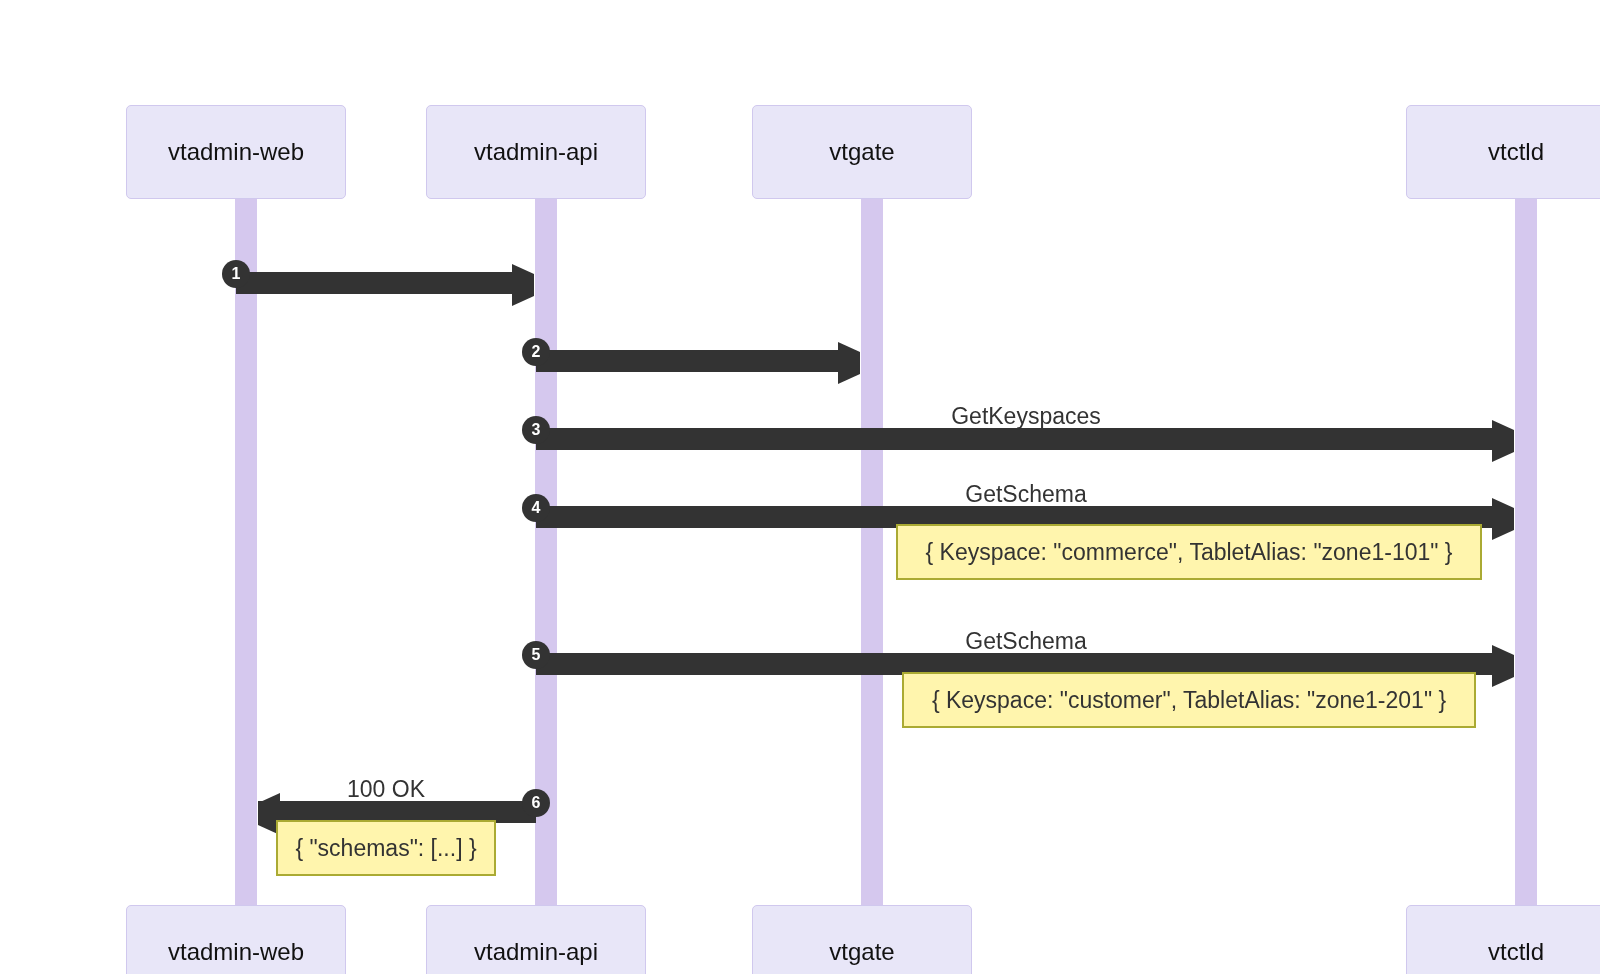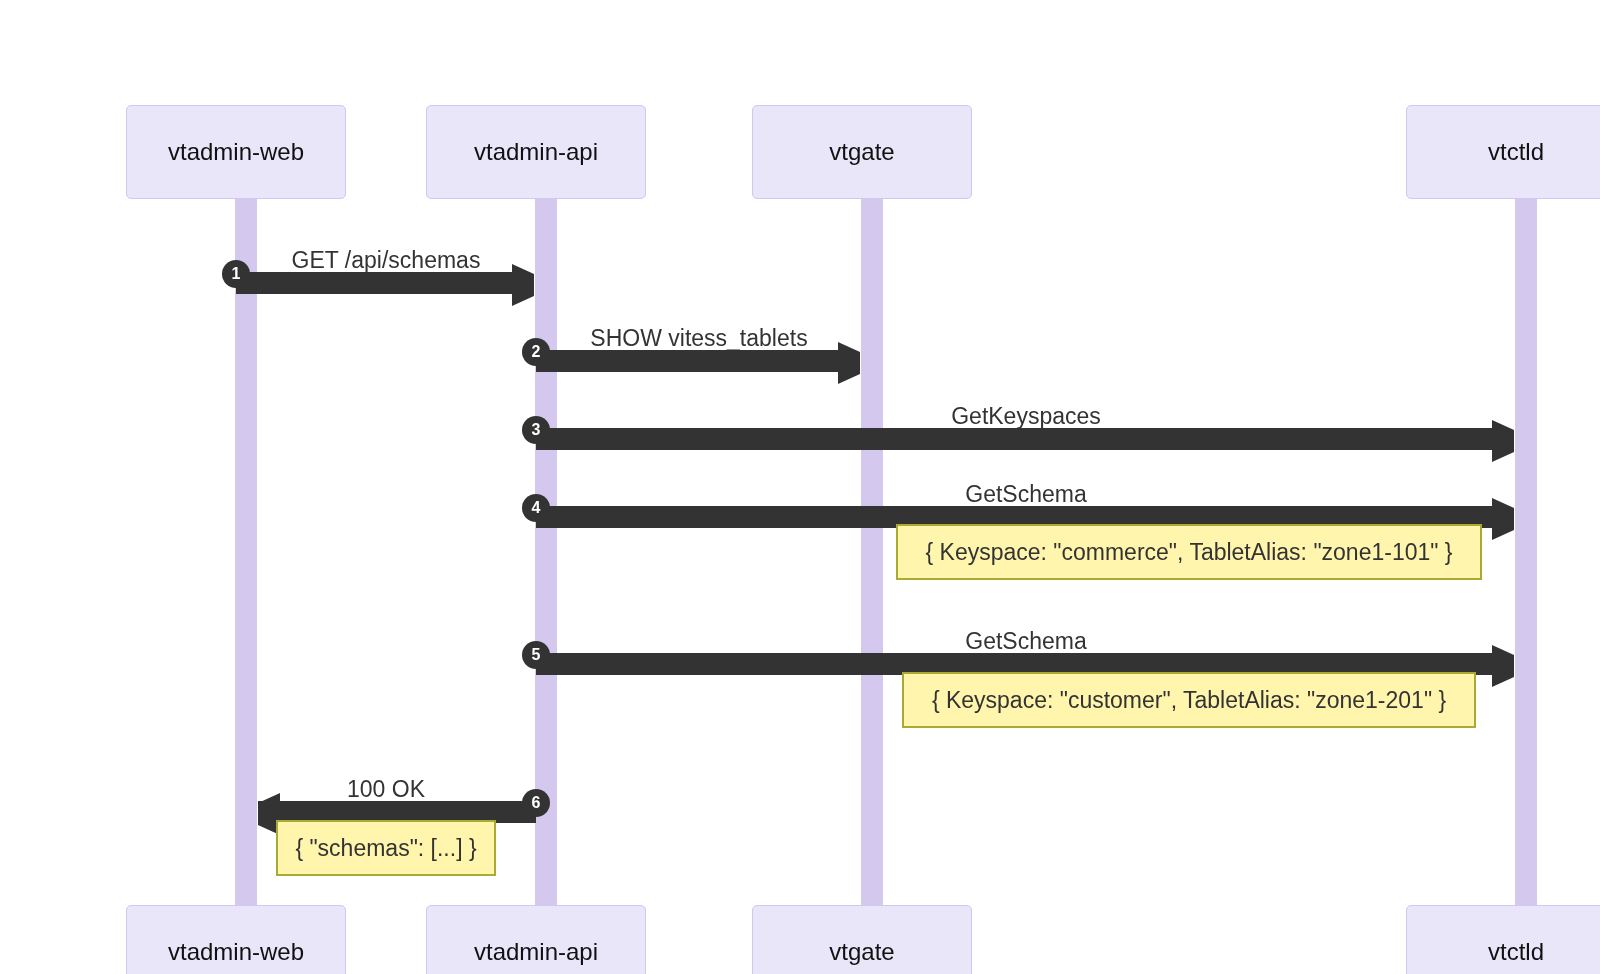--- a/index.html
+++ b/index.html
@@ -69,26 +69,24 @@
   <div class="actor" style="left:372px;top:51px;">
       <span>vtadmin-api</span>
     </div>
   <div class="actor" style="left:698px;top:51px;">
       <span>vtgate</span>
     </div>
   <div class="actor" style="left:1352px;top:51px;">
       <span>vtctld</span>
     </div>
 
-  <div class="msg-label" style="left:332px;top:178px;">GET /api/schemas</div>
   <div class="msg-line" style="left:182px;top:218px;width:280px;"></div>
   <div class="arrowhead-right" style="left:458px;top:210px;"></div>
   <div class="badge" style="left:168px;top:206px;">1</div>
 
-  <div class="msg-label" style="left:645px;top:256px;">SHOW vitess_tablets</div>
   <div class="msg-line" style="left:482px;top:296px;width:306px;"></div>
   <div class="arrowhead-right" style="left:784px;top:288px;"></div>
   <div class="badge" style="left:468px;top:284px;">2</div>
 
   <div class="msg-label" style="left:972px;top:334px;">GetKeyspaces</div>
   <div class="msg-line" style="left:482px;top:374px;width:960px;"></div>
   <div class="arrowhead-right" style="left:1438px;top:366px;"></div>
   <div class="badge" style="left:468px;top:362px;">3</div>
 
   <div class="msg-label" style="left:972px;top:412px;">GetSchema</div>

